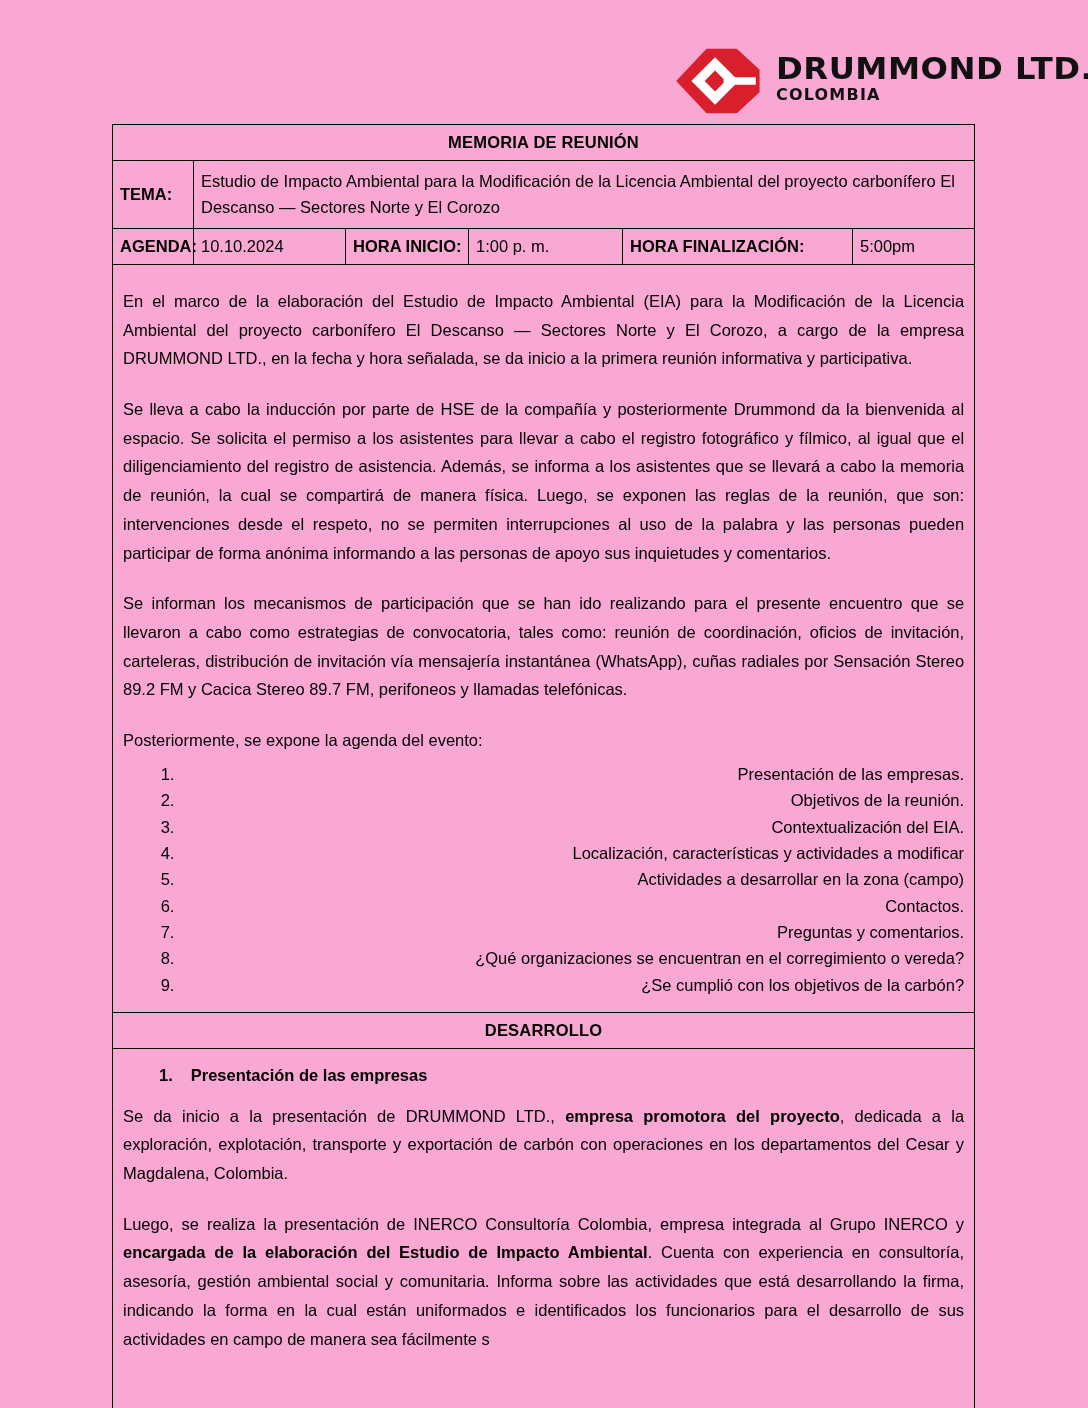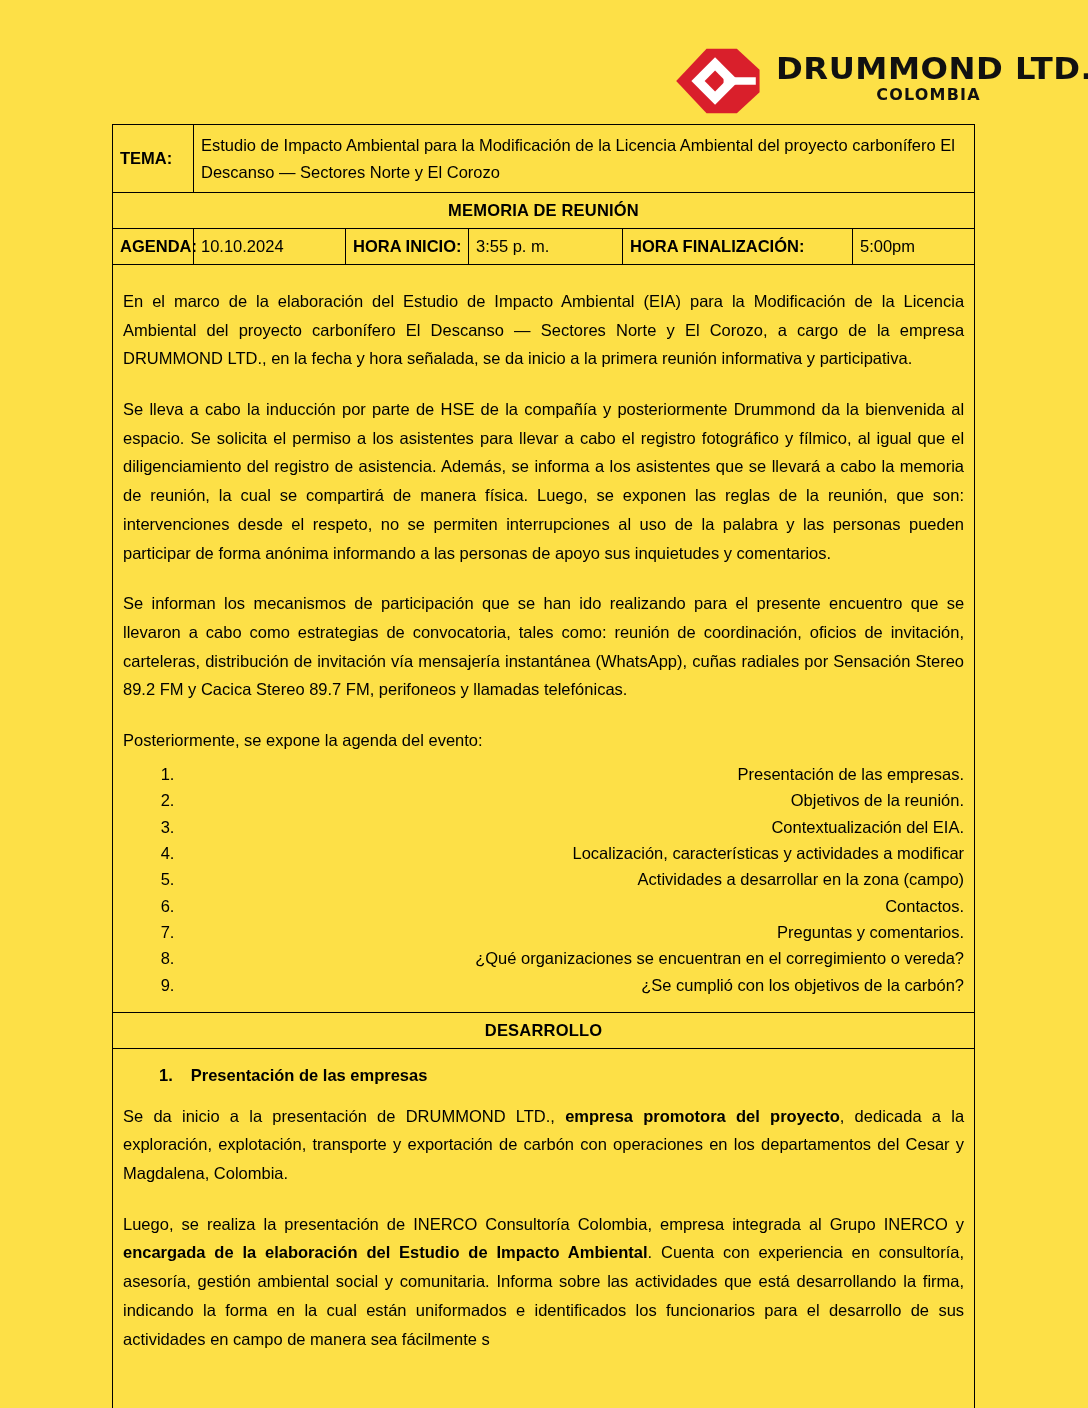--- a/index.html
+++ b/index.html
@@ -13,21 +13,21 @@
     height: 1408px;
     font-family: "Liberation Sans", sans-serif;
     color: #000000;
     overflow: hidden;
   }
 
   .page {
     position: relative;
     width: 1088px;
     height: 1408px;
-    background: #fde047;
+    background: #f9a8d4;
   }
 
   
   .logo-header {
     position: absolute;
     top: 42px;
     left: 668px;
     width: 312px;
     height: 78px;
     display: flex;
@@ -61,21 +61,20 @@
   }
   .logo-sub {
     font-family: "DejaVu Sans", sans-serif;
     font-weight: 700;
     font-size: 16px;
     line-height: 1.1;
     letter-spacing: 1.2px;
     color: #111;
     margin-top: 3px;
     white-space: nowrap;
-    text-align: center;
   }
 
   
   .doc-table {
     position: absolute;
     left: 112px;
     top: 124px;
     width: 862px;
     border-collapse: collapse;
     table-layout: fixed;
@@ -160,34 +159,34 @@
       <col style="width:152px">
       <col style="width:123px">
       <col style="width:152px">
       <col style="width:2px">
       <col style="width:230px">
       <col style="width:122px">
     </colgroup>
 
     <tbody>
         <tr>
+      <td colspan="7" class="center-head">MEMORIA DE REUNIÓN</td>
+    </tr>
+
+    <tr>
       <td class="lbl cell-tema">TEMA:</td>
       <td colspan="6" class="val cell-tema">Estudio de Impacto Ambiental para la Modificación de la Licencia Ambiental del proyecto carbonífero El Descanso — Sectores Norte y El Corozo</td>
-    </tr>
-
-    <tr>
-      <td colspan="7" class="center-head">MEMORIA DE REUNIÓN</td>
     </tr>
 
 
     <tr>
       <td class="lbl">AGENDA:</td>
       <td class="val">10.10.2024</td>
       <td class="lbl">HORA INICIO:</td>
-      <td colspan="2" class="val">3:55 p. m.</td>
+      <td colspan="2" class="val">1:00 p. m.</td>
       <td class="lbl">HORA FINALIZACIÓN:</td>
       <td class="val">5:00pm</td>
     </tr>
 
 
 
     <tr>
       <td colspan="7" class="body-cell">
         <p class="para">En el marco de la elaboración del Estudio de Impacto Ambiental (EIA) para la Modificación de la Licencia Ambiental del proyecto carbonífero El Descanso — Sectores Norte y El Corozo, a cargo de la empresa DRUMMOND LTD., en la fecha y hora señalada, se da inicio a la primera reunión informativa y participativa.</p>
         <p class="para">Se lleva a cabo la inducción por parte de HSE de la compañía y posteriormente Drummond da la bienvenida al espacio. Se solicita el permiso a los asistentes para llevar a cabo el registro fotográfico y fílmico, al igual que el diligenciamiento del registro de asistencia. Además, se informa a los asistentes que se llevará a cabo la memoria de reunión, la cual se compartirá de manera física. Luego, se exponen las reglas de la reunión, que son: intervenciones desde el respeto, no se permiten interrupciones al uso de la palabra y las personas pueden participar de forma anónima informando a las personas de apoyo sus inquietudes y comentarios.</p>

